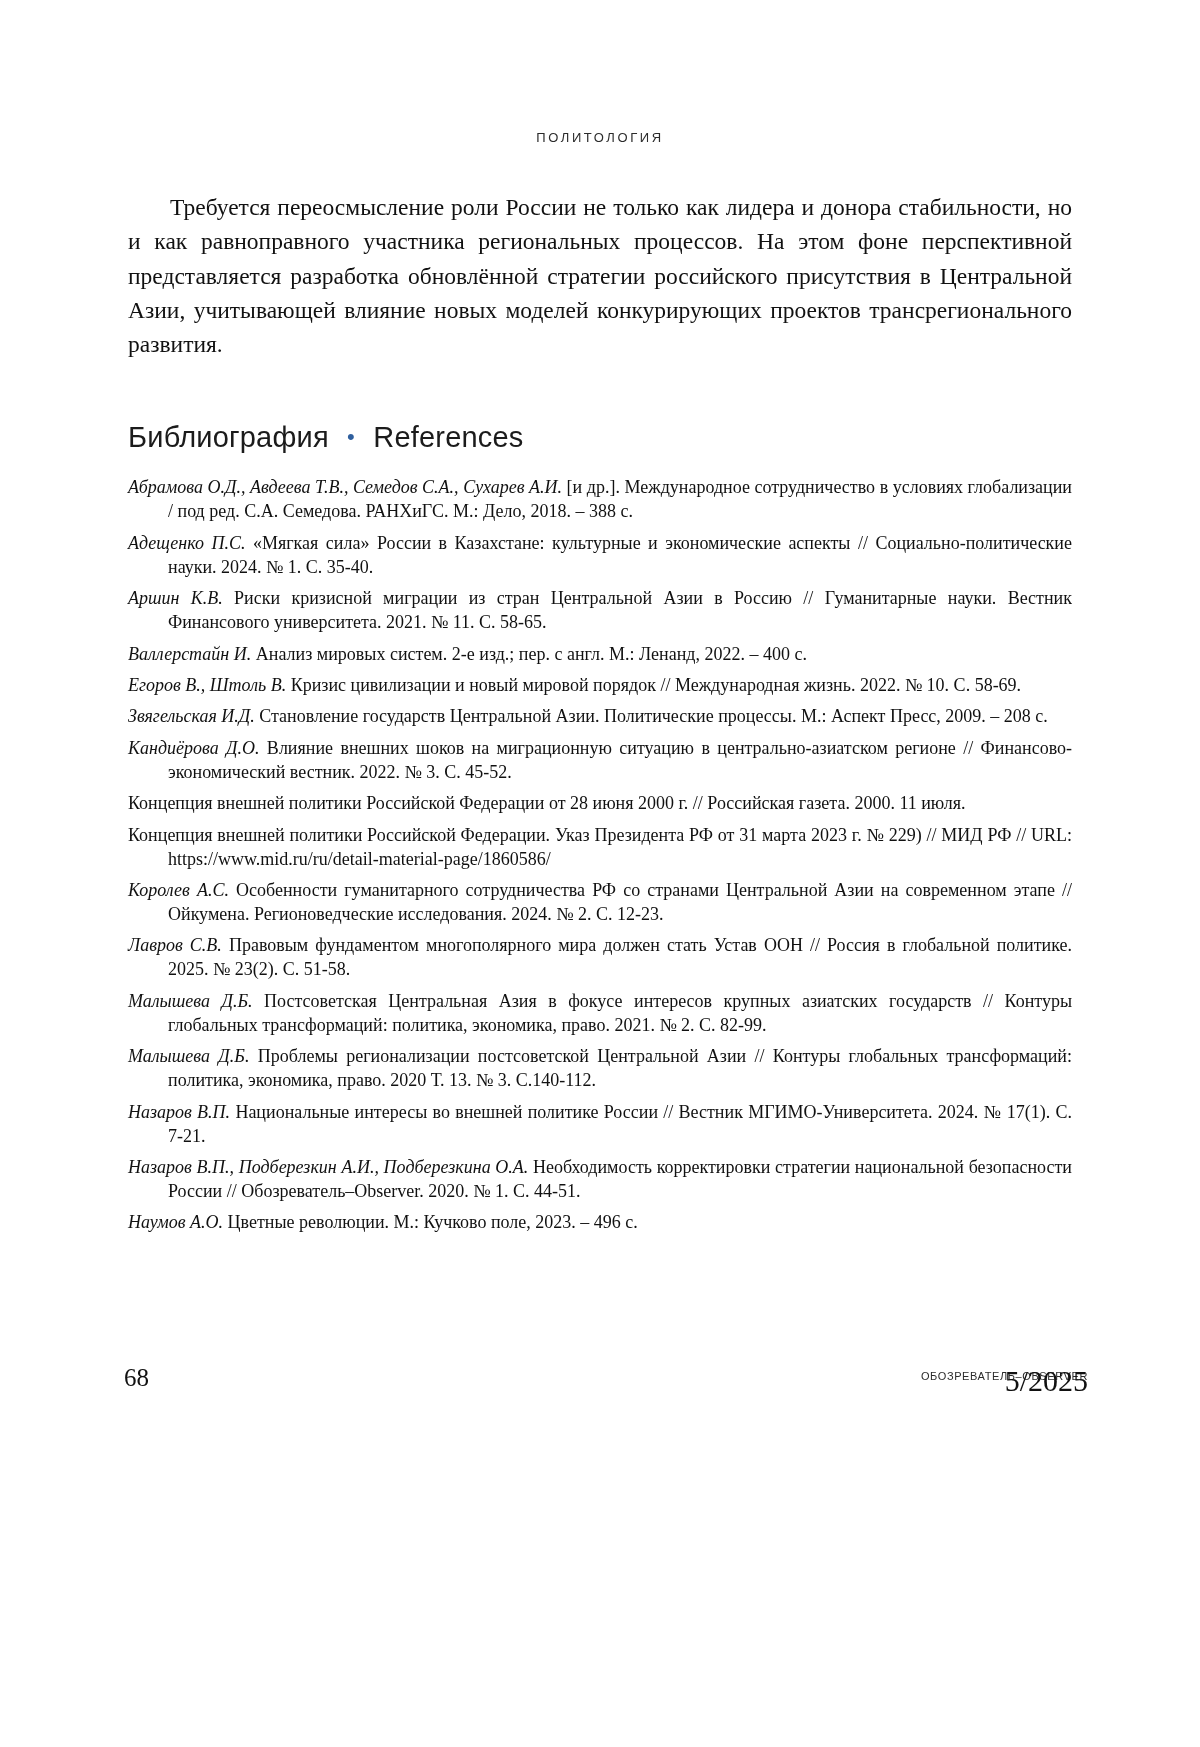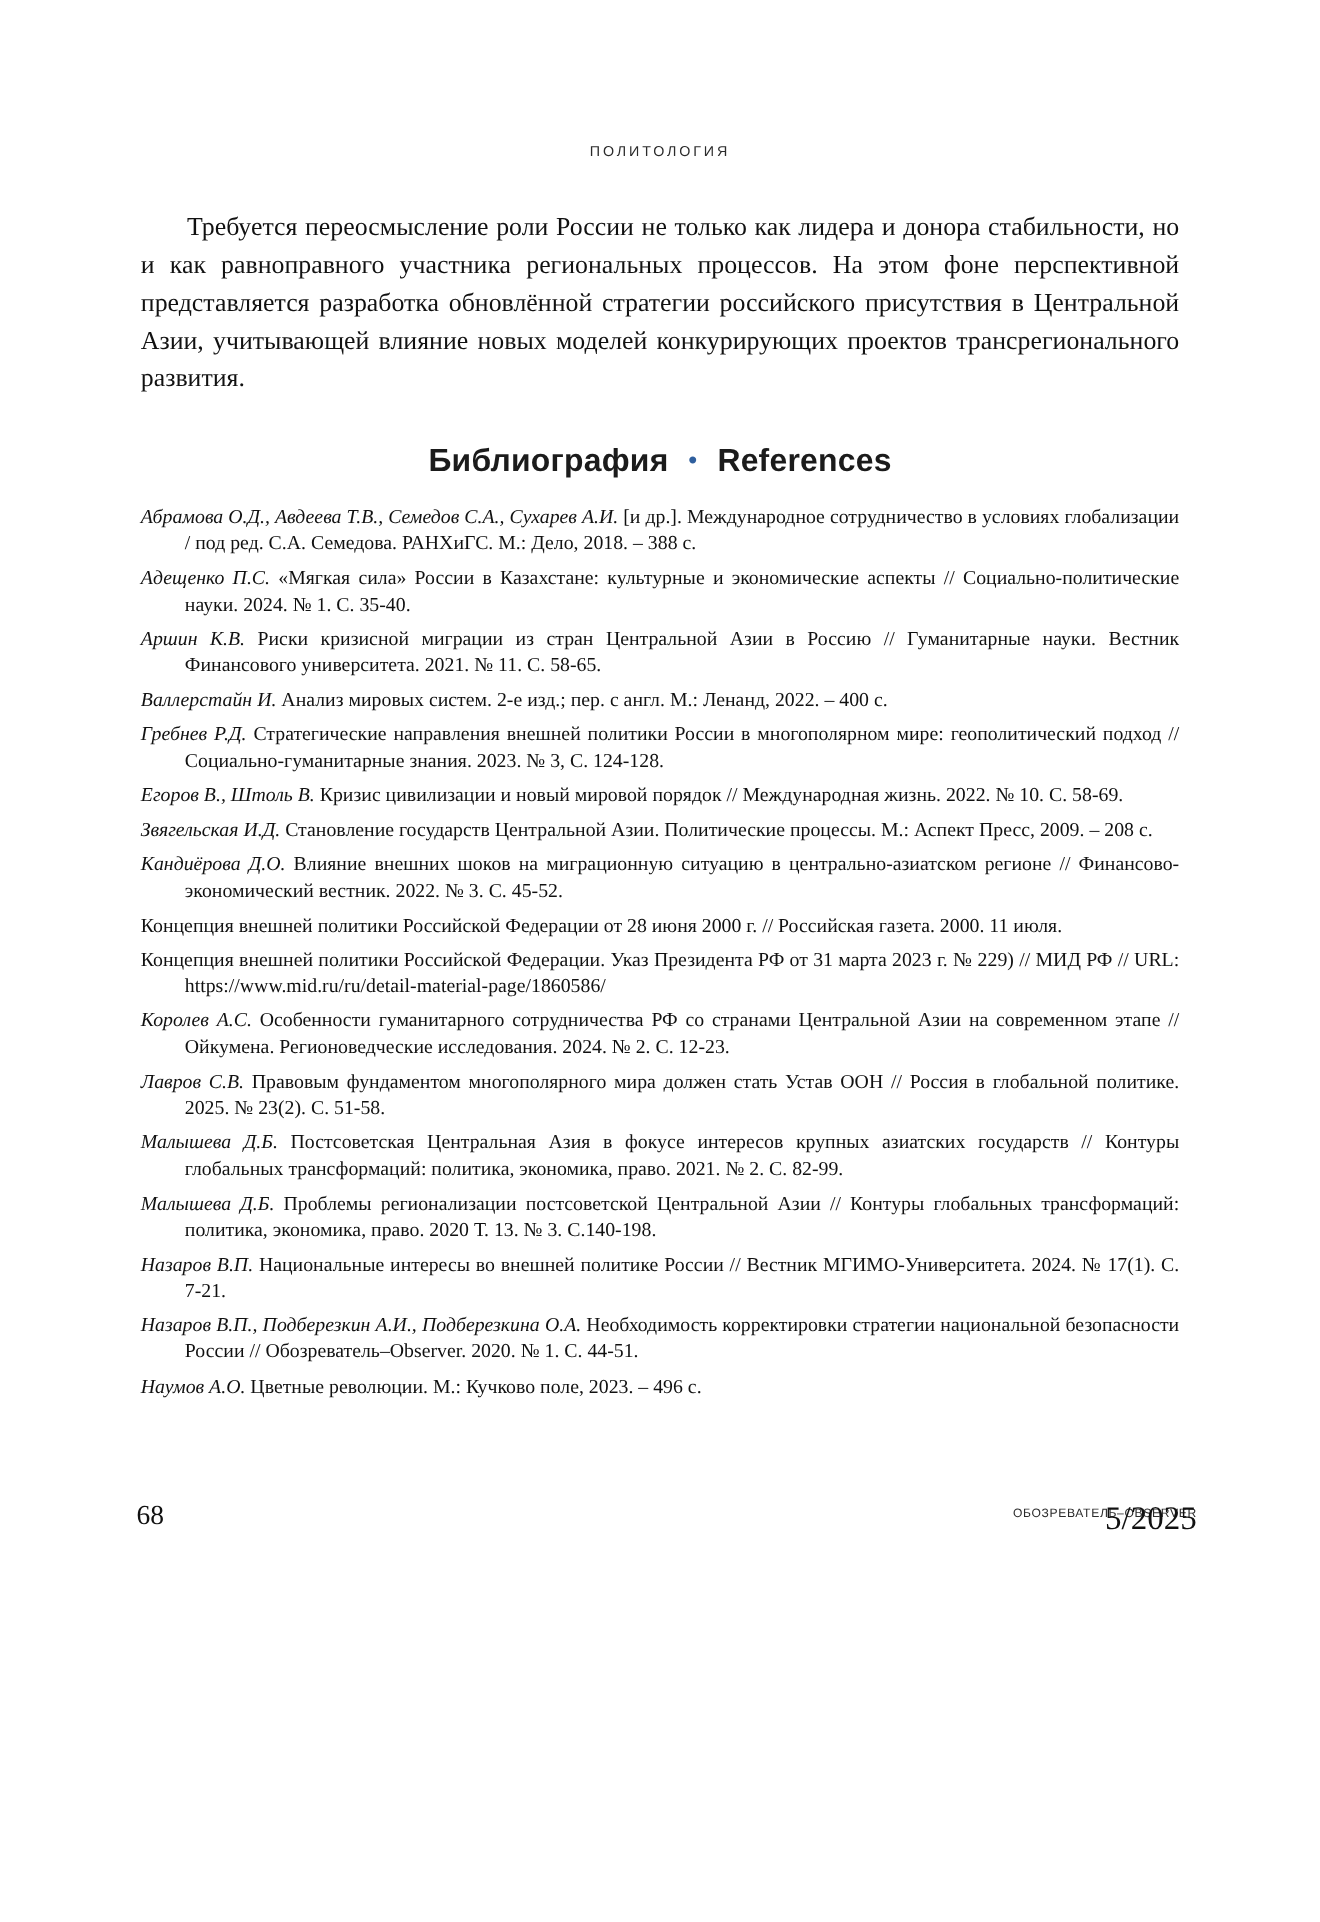--- a/index.html
+++ b/index.html
@@ -36,28 +36,26 @@
   }
   p.body-par {
     margin: 0;
     font-size: 23.5px;
     line-height: 1.46;
     text-align: justify;
     text-indent: 42px;
     hyphens: manual;
   }
   .biblio-title {
-    margin-top: 42px;
+    margin-top: 60px;
     margin-bottom: 22px;
-    text-align: center;
     font-family: "Liberation Sans", sans-serif;
     font-size: 29px;
     color: #1b1b1b;
     letter-spacing: 0.2px;
-    font-weight: bold;
   }
   .biblio-title .dot {
     color: #2f5f9e;
     font-size: 22px;
     vertical-align: 3px;
     padding: 0 10px;
   }
   ul.refs {
     list-style: none;
     margin: 0;
@@ -122,30 +120,29 @@
       <span>Библиография</span>
       <span class="dot">•</span>
       <span>References</span>
     </div>
 
     <ul class="refs" id="ref-list">
     <li><i>Абрамова О.Д., Авдеева Т.В., Семедов С.А., Сухарев А.И.</i><span> [и др.]. Международное сотрудничество в условиях глобализации / под ред. С.А. Семедова. РАНХиГС. М.: Дело, 2018. – 388 с.</span></li>
         <li><i>Адещенко П.С.</i><span> «Мягкая сила» России в Казахстане: культурные и экономические аспекты // Социально-политические науки. 2024. № 1. С. 35-40.</span></li>
         <li><i>Аршин К.В.</i><span> Риски кризисной миграции из стран Центральной Азии в Россию // Гуманитарные науки. Вестник Финансового университета. 2021. № 11. С. 58-65.</span></li>
         <li><i>Валлерстайн И.</i><span> Анализ мировых систем. 2-е изд.; пер. с англ. М.: Ленанд, 2022. – 400 с.</span></li>
-        <li><i>Гребнев Р.Д.</i><span> Стратегические направления внешней политики России в многополярном мире: геополитический подход // Социально-гуманитарные знания. 2023. № 3, С. 124-128.</span></li>
         <li><i>Егоров В., Штоль В.</i><span> Кризис цивилизации и новый мировой порядок // Международная жизнь. 2022. № 10. С. 58-69.</span></li>
         <li><i>Звягельская И.Д.</i><span> Становление государств Центральной Азии. Политические процессы. М.: Аспект Пресс, 2009. – 208 с.</span></li>
         <li><i>Кандиёрова Д.О.</i><span> Влияние внешних шоков на миграционную ситуацию в центрально-азиатском регионе // Финансово-экономический вестник. 2022. № 3. С. 45-52.</span></li>
         <li><span>Концепция внешней политики Российской Федерации от 28 июня 2000 г. // Российская газета. 2000. 11 июля.</span></li>
         <li><span>Концепция внешней политики Российской Федерации. Указ Президента РФ от 31 марта 2023 г. № 229) // МИД РФ // URL: https://www.mid.ru/ru/detail-material-page/1860586/</span></li>
         <li><i>Королев А.С.</i><span> Особенности гуманитарного сотрудничества РФ со странами Центральной Азии на современном этапе // Ойкумена. Регионоведческие исследования. 2024. № 2. С. 12-23.</span></li>
         <li><i>Лавров С.В.</i><span> Правовым фундаментом многополярного мира должен стать Устав ООН // Россия в глобальной политике. 2025. № 23(2). С. 51-58.</span></li>
         <li><i>Малышева Д.Б.</i><span> Постсоветская Центральная Азия в фокусе интересов крупных азиатских государств // Контуры глобальных трансформаций: политика, экономика, право. 2021. № 2. С. 82-99.</span></li>
-        <li><i>Малышева Д.Б.</i><span> Проблемы регионализации постсоветской Центральной Азии // Контуры глобальных трансформаций: политика, экономика, право. 2020 Т. 13. № 3. С.140-198.</span></li>
+        <li><i>Малышева Д.Б.</i><span> Проблемы регионализации постсоветской Центральной Азии // Контуры глобальных трансформаций: политика, экономика, право. 2020 Т. 13. № 3. С.140-112.</span></li>
         <li><i>Назаров В.П.</i><span> Национальные интересы во внешней политике России // Вестник МГИМО-Университета. 2024. № 17(1). С. 7-21.</span></li>
         <li><i>Назаров В.П., Подберезкин А.И., Подберезкина О.А.</i><span> Необходимость корректировки стратегии национальной безопасности России // Обозреватель–Observer. 2020. № 1. С. 44-51.</span></li>
         <li><i>Наумов А.О.</i><span> Цветные революции. М.: Кучково поле, 2023. – 496 с.</span></li>
       </ul>
 
   </div>
 
   <div class="footer">
     <div class="pg">68</div>
     <div class="center">ОБОЗРЕВАТЕЛЬ–OBSERVER</div>

